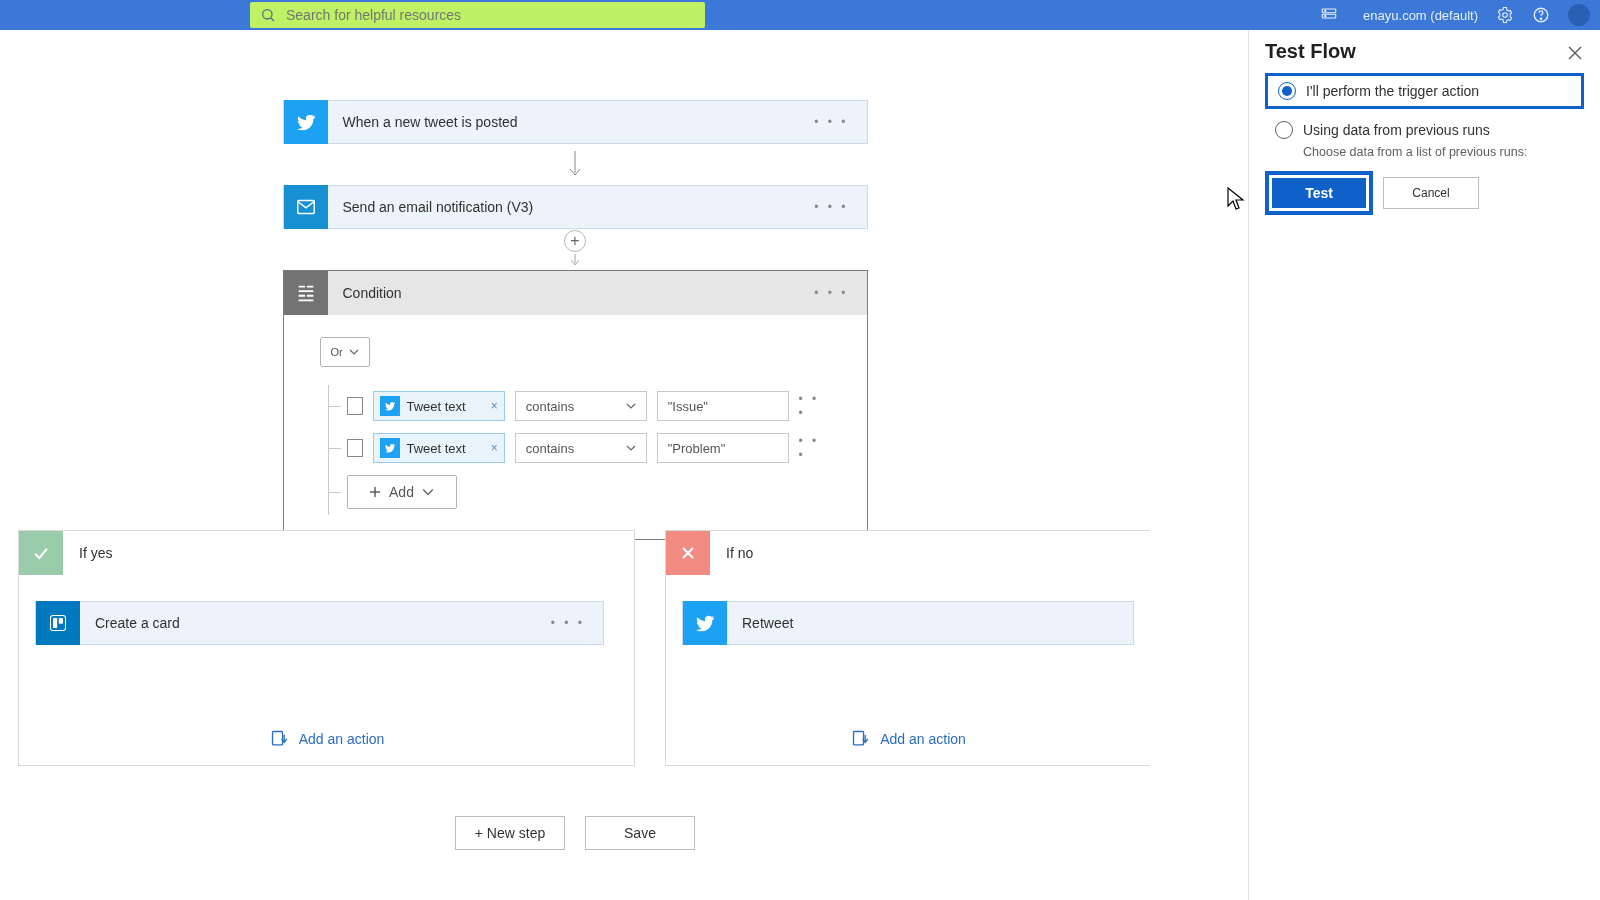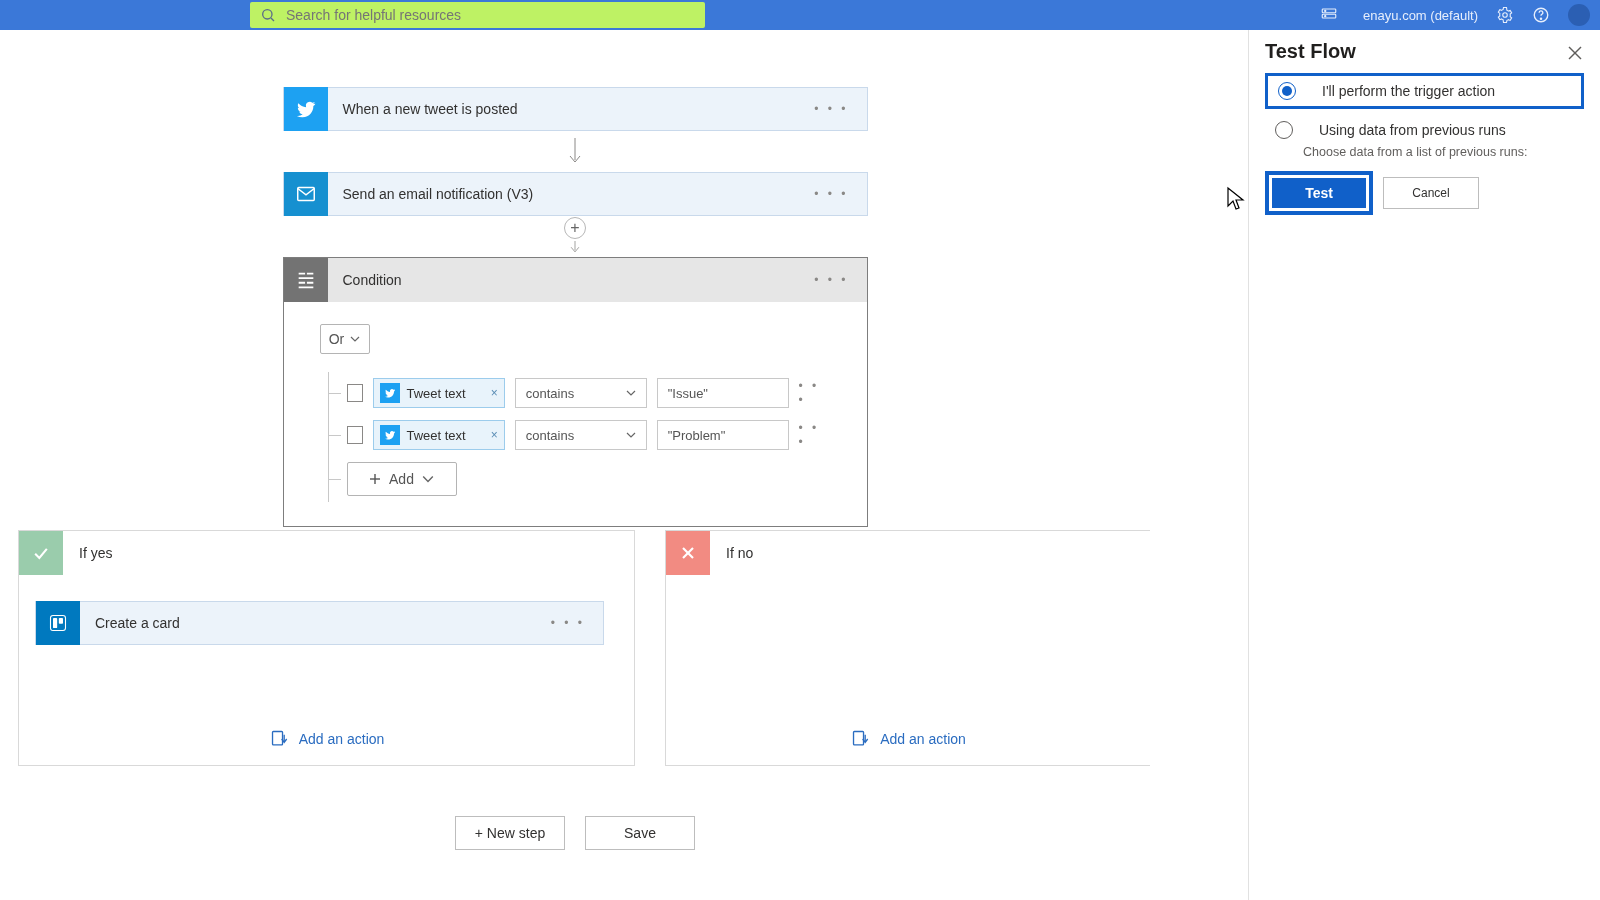--- a/index.html
+++ b/index.html
@@ -68,20 +68,21 @@
     width: 1150px;
     height: 870px;
     background: #ffffff;
   }
 
   .flow-col {
     display: flex;
     flex-direction: column;
     align-items: center;
     padding-top: 57px;
+    margin-top: 13px;
   }
 
   .step-card {
     width: 585px;
     height: 44px;
     border: 1px solid #c9d9eb;
     background: #ecf3fa;
     display: flex;
     align-items: center;
     position: relative;
@@ -133,21 +134,21 @@
   .condition-body {
     padding: 22px 36px 24px 36px;
   }
   .logic-chip {
     border: 1px solid #b4b4b4;
     border-radius: 2px;
     height: 30px;
     width: 50px;
     display: flex; align-items: center; justify-content: center;
     gap: 6px;
-    font-size: 14px;
+    font-size: 11px;
     color: #555;
     margin-bottom: 18px;
   }
   .logic-chip svg { width: 10px; height: 10px; }
 
   .rule-tree {
     margin-left: 8px;
     border-left: 1px solid #c8c8c8;
     padding-left: 0;
   }
@@ -307,21 +308,21 @@
   .test-panel .close-x {
     position:absolute; right:14px; top:12px;
     width:22px; height:22px; display:flex; align-items:center; justify-content:center;
     color:#605e5c; font-size:16px;
   }
   .test-title { font-size:20px; font-weight:600; color:#201f1e; margin-bottom:10px; }
 
   .radio-block {
     border: 3px solid #1060c9;
     padding: 6px 10px;
-    display:flex; align-items:center; gap:26px;
+    display:flex; align-items:center; gap:10px;
     margin-bottom:8px;
   }
   .radio-block.plain { border: none; padding: 4px 10px; margin-bottom:0;}
   .radio-outer {
     width:18px; height:18px; border-radius:50%;
     border:1px solid #1060c9;
     display:flex; align-items:center; justify-content:center;
     flex-shrink:0;
   }
   .radio-outer.unchecked { border-color:#605e5c; }
@@ -551,20 +552,30 @@
     <div class="branch no">
       <div class="branch-header">
         <div class="branch-icon no-icon">
           <svg viewBox="0 0 24 24">
               <line x1="6" y1="6" x2="18" y2="18"></line>
               <line x1="18" y1="6" x2="6" y2="18"></line>
             </svg>
         </div>
         <span class="branch-label">If no</span>
       </div>
+      <div class="branch-inner">
+        <div class="inner-step" style="width:100%;">
+          <div class="step-icon twitter-bg">
+            <svg viewBox="0 0 24 24" width="22" height="22" fill="#fff">
+                <path d="M22 5.9c-.7.3-1.5.6-2.3.7.8-.5 1.5-1.3 1.8-2.3-.8.5-1.7.8-2.6 1A4.1 4.1 0 0 0 12 9.1c0 .3 0 .6.1.9-3.4-.2-6.4-1.8-8.4-4.3-.4.6-.6 1.3-.6 2.1 0 1.4.7 2.7 1.9 3.4-.7 0-1.3-.2-1.9-.5v.1c0 2 1.4 3.7 3.3 4-.3.1-.7.1-1.1.1-.3 0-.5 0-.8-.1.5 1.7 2.1 2.9 3.9 2.9A8.3 8.3 0 0 1 2 19.5 11.7 11.7 0 0 0 8.3 21c7.5 0 11.7-6.3 11.7-11.7v-.5c.8-.6 1.5-1.3 2-2z"></path>
+              </svg>
+          </div>
+          <span class="step-label">Retweet</span>
+        </div>
+      </div>
       <div class="add-action">
         <svg viewBox="0 0 24 24" fill="none" stroke="#2a6cc0" stroke-width="1.6">
             <rect x="4" y="3" width="12" height="16" rx="1"></rect>
             <line x1="18" y1="7" x2="18" y2="15"></line>
             <polyline points="15,12 18,16 21,12"></polyline>
           </svg>
         <span>Add an action</span>
       </div>
     </div>
 

